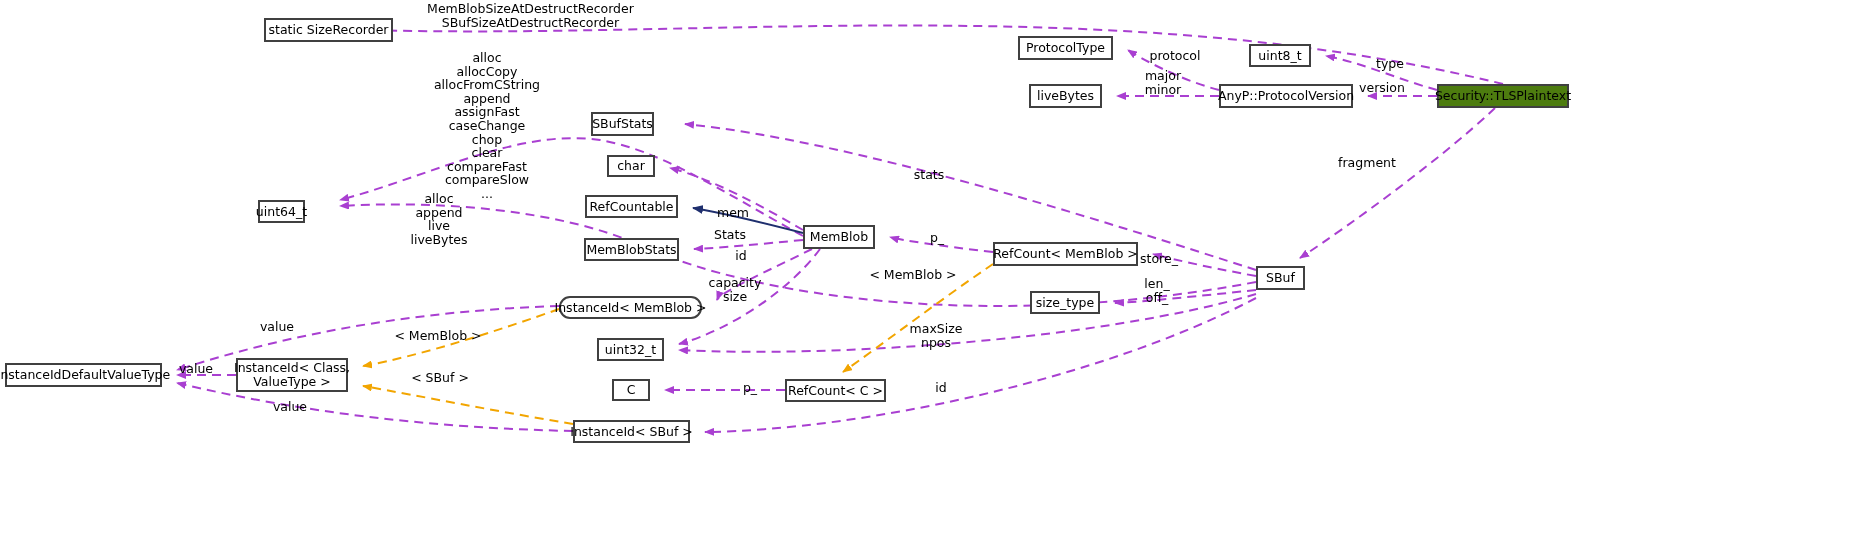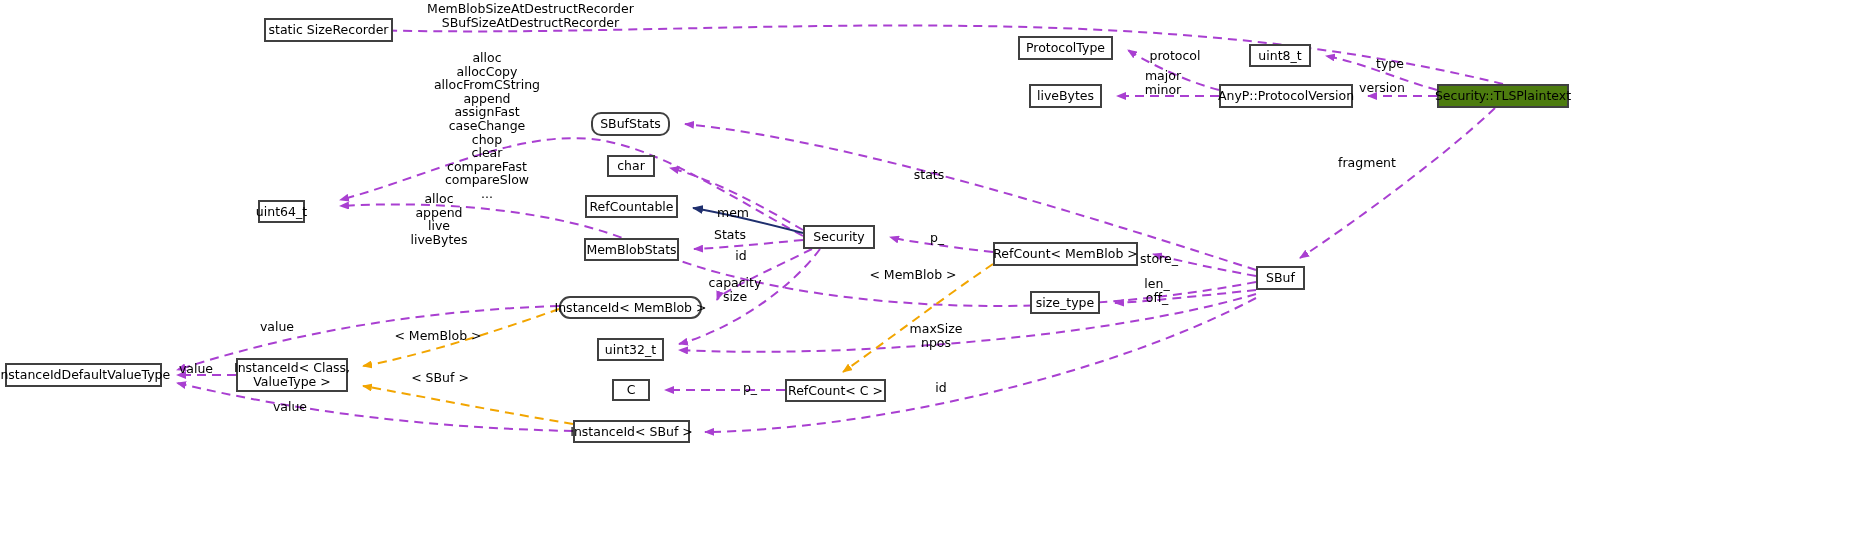--- a/index.html
+++ b/index.html
@@ -133,31 +133,31 @@
   <div class="node thick" style="left:1018px;top:36px;width:95px;height:24px;">ProtocolType</div>
 
   <div class="node thick" style="left:1249px;top:44px;width:62px;height:23px;">uint8_t</div>
 
   <div class="node highlight" style="left:1437px;top:84px;width:132px;height:24px;">Security::TLSPlaintext</div>
 
   <div class="node thick" style="left:1029px;top:84px;width:73px;height:24px;">liveBytes</div>
 
   <div class="node thick" style="left:1219px;top:84px;width:134px;height:24px;">AnyP::ProtocolVersion</div>
 
-  <div class="node thick" style="left:591px;top:112px;width:79px;height:24px;border-radius:10px;">SBufStats</div>
+  <div class="node thick" style="left:591px;top:112px;width:63px;height:24px;">SBufStats</div>
 
   <div class="node thick" style="left:607px;top:155px;width:48px;height:22px;">char</div>
 
   <div class="node thick" style="left:258px;top:200px;width:47px;height:23px;">uint64_t</div>
 
   <div class="node thick" style="left:585px;top:195px;width:93px;height:23px;">RefCountable</div>
 
   <div class="node thick" style="left:584px;top:238px;width:95px;height:23px;">MemBlobStats</div>
 
-  <div class="node thick" style="left:803px;top:225px;width:72px;height:24px;">Security</div>
+  <div class="node thick" style="left:803px;top:225px;width:72px;height:24px;">MemBlob</div>
 
   <div class="node thick" style="left:993px;top:242px;width:145px;height:24px;">RefCount&lt; MemBlob &gt;</div>
 
   <div class="node thick" style="left:1256px;top:266px;width:49px;height:24px;">SBuf</div>
 
   <div class="node thick" style="left:559px;top:296px;width:143px;height:23px;border-radius:11px;">InstanceId&lt; MemBlob &gt;</div>
 
   <div class="node thick" style="left:1030px;top:291px;width:70px;height:23px;">size_type</div>
 
   <div class="node thick" style="left:597px;top:338px;width:67px;height:23px;">uint32_t</div>

